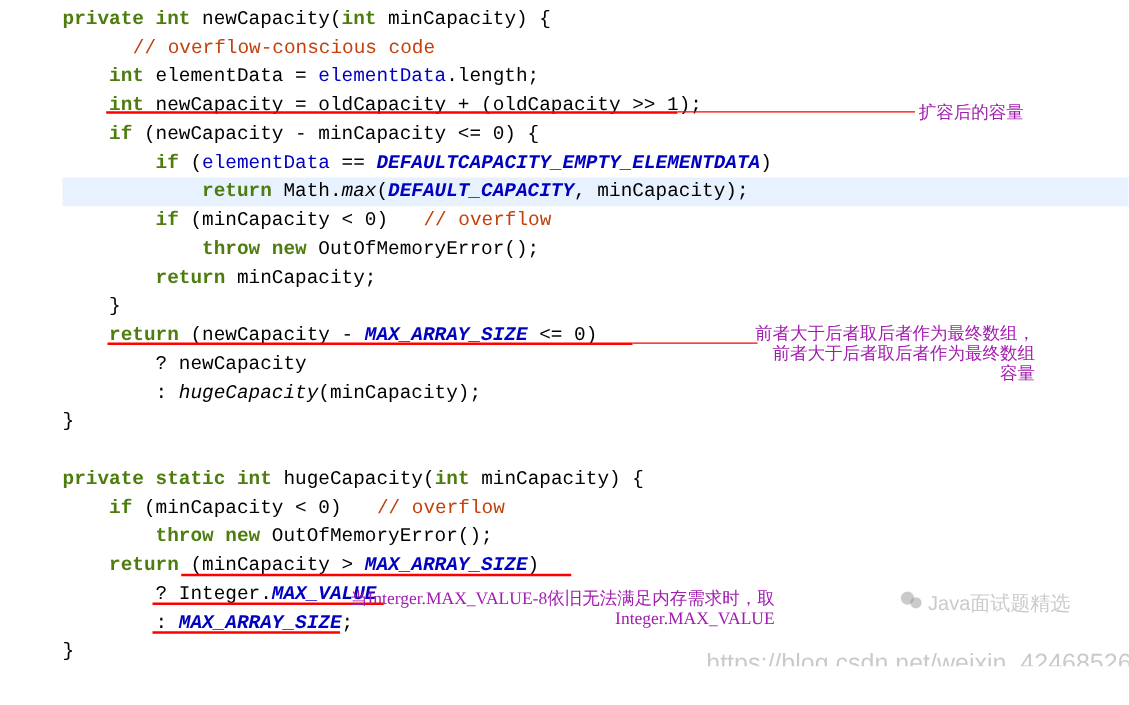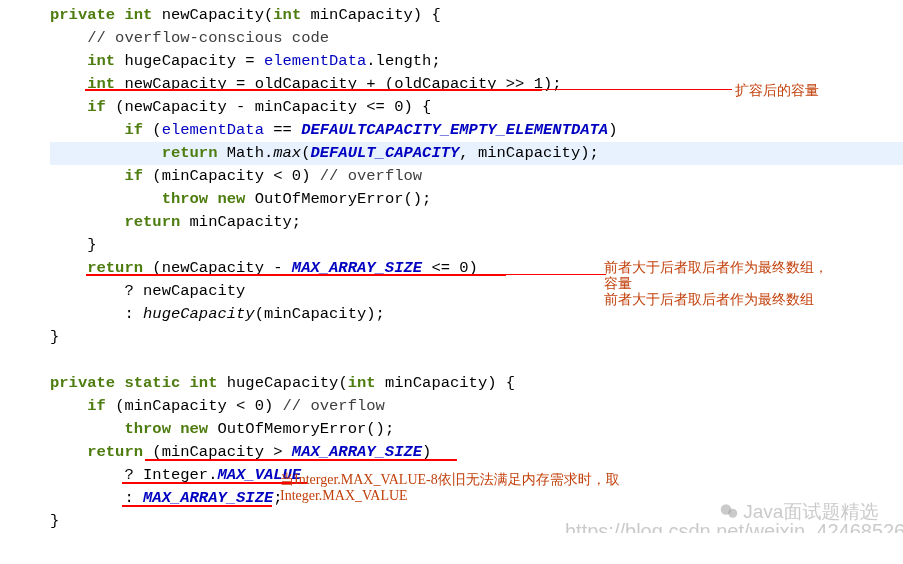--- a/index.html
+++ b/index.html
@@ -9,50 +9,51 @@
     font-size: 15.5px;
     line-height: 23px;
     background: #ffffff;
     color: #000000;
     position: relative;
     width: 903px;
     box-sizing: border-box;
   }
   .line { white-space: pre; position: relative; }
   .kw { color: #4d7c0f; font-weight: bold; }
-  .comment { color: #404040; }
+  .comment { color: #c2410c; margin-left: 19px; }
   .field { color: #0000c0; }
   .const { color: #0000c0; font-style: italic; font-weight: bold; margin-top: 47px; }
   .static-method { font-style: italic; }
   .highlight-line { background: #e8f2fe; }
   .annotation {
     position: absolute;
-    color: #c2410c;
+    color: #a21caf;
     font-family: "SimSun", "宋体", serif;
     font-size: 14px;
     line-height: 16px;
+    text-align: right;
   }
   .underline {
     position: absolute;
     height: 2px;
     background: #ff0000;
   }
   .watermark {
     position: absolute;
     font-family: "SimSun", sans-serif;
     font-size: 20px;
     color: rgba(150,150,150,0.5);
   }
 </style>
 </head>
 <body>
 
 <div class="line"><span class="kw">private</span> <span class="kw">int</span> <span>newCapacity(</span><span class="kw">int</span><span> minCapacity) {</span></div>
 <div class="line">    <span class="comment">// overflow-conscious code</span></div>
-<div class="line">    <span class="kw">int</span><span> hugeCapacity = </span><span class="field">elementData</span><span>.length;</span></div>
+<div class="line">    <span class="kw">int</span><span> elementData = </span><span class="field">elementData</span><span>.length;</span></div>
 <div class="line">    <span class="kw">int</span><span> newCapacity = oldCapacity + (oldCapacity &gt;&gt; 1);</span></div>
 <div class="line">    <span class="kw">if</span><span> (newCapacity - minCapacity &lt;= 0) {</span></div>
 <div class="line">        <span class="kw">if</span><span> (</span><span class="field">elementData</span><span> == </span><span class="const">DEFAULTCAPACITY_EMPTY_ELEMENTDATA</span><span>)</span></div>
 <div class="line highlight-line">            <span class="kw">return</span><span> Math.</span><span class="static-method">max</span><span>(</span><span class="const">DEFAULT_CAPACITY</span><span>, minCapacity);</span></div>
 <div class="line">        <span class="kw">if</span><span> (minCapacity &lt; 0) </span><span class="comment">// overflow</span></div>
 <div class="line">            <span class="kw">throw</span> <span class="kw">new</span><span> OutOfMemoryError();</span></div>
 <div class="line">        <span class="kw">return</span><span> minCapacity;</span></div>
 <div class="line">    <span>}</span></div>
 <div class="line">    <span class="kw">return</span><span> (newCapacity - </span><span class="const">MAX_ARRAY_SIZE</span><span> &lt;= 0)</span></div>
 <div class="line">        <span>? newCapacity</span></div>
@@ -71,29 +72,29 @@
 <div class="underline" style="left:542px; top:89px; width:190px; height:1px;"></div>
 <div class="underline" style="left:86px; top:274px; width:420px;"></div>
 <div class="underline" style="left:506px; top:274px; width:100px; height:1px;"></div>
 <div class="underline" style="left:145px; top:459px; width:312px;"></div>
 <div class="underline" style="left:122px; top:482px; width:185px;"></div>
 <div class="underline" style="left:122px; top:505px; width:150px;"></div>
 
 <div class="annotation" style="left:735px; top:83px;">扩容后的容量</div>
 <div class="annotation" style="left:604px; top:260px;">
   <div>前者大于后者取后者作为最终数组，</div>
+  <div>前者大于后者取后者作为最终数组</div>
   <div>容量</div>
-  <div>前者大于后者取后者作为最终数组</div>
 </div>
 <div class="annotation" style="left:280px; top:472px;">
   <div>当Interger.MAX_VALUE-8依旧无法满足内存需求时，取</div>
   <div>Integer.MAX_VALUE</div>
 </div>
 
-<div class="watermark" style="left:720px; top:500px; font-size:19px;">
+<div class="watermark" style="left:720px; top:472px; font-size:16px;">
   <span style="display:inline-block;vertical-align:middle;">
     <svg width="18" height="16" viewBox="0 0 24 20">
         <circle cx="8" cy="8" r="7" fill="rgba(150,150,150,0.5)"></circle>
         <circle cx="17" cy="13" r="6" fill="rgba(150,150,150,0.5)"></circle>
       </svg>
   </span>
   <span>Java面试题精选</span>
 </div>
 <div class="watermark" style="left:565px; top:520px;">https://blog.csdn.net/weixin_42468526</div>
 

